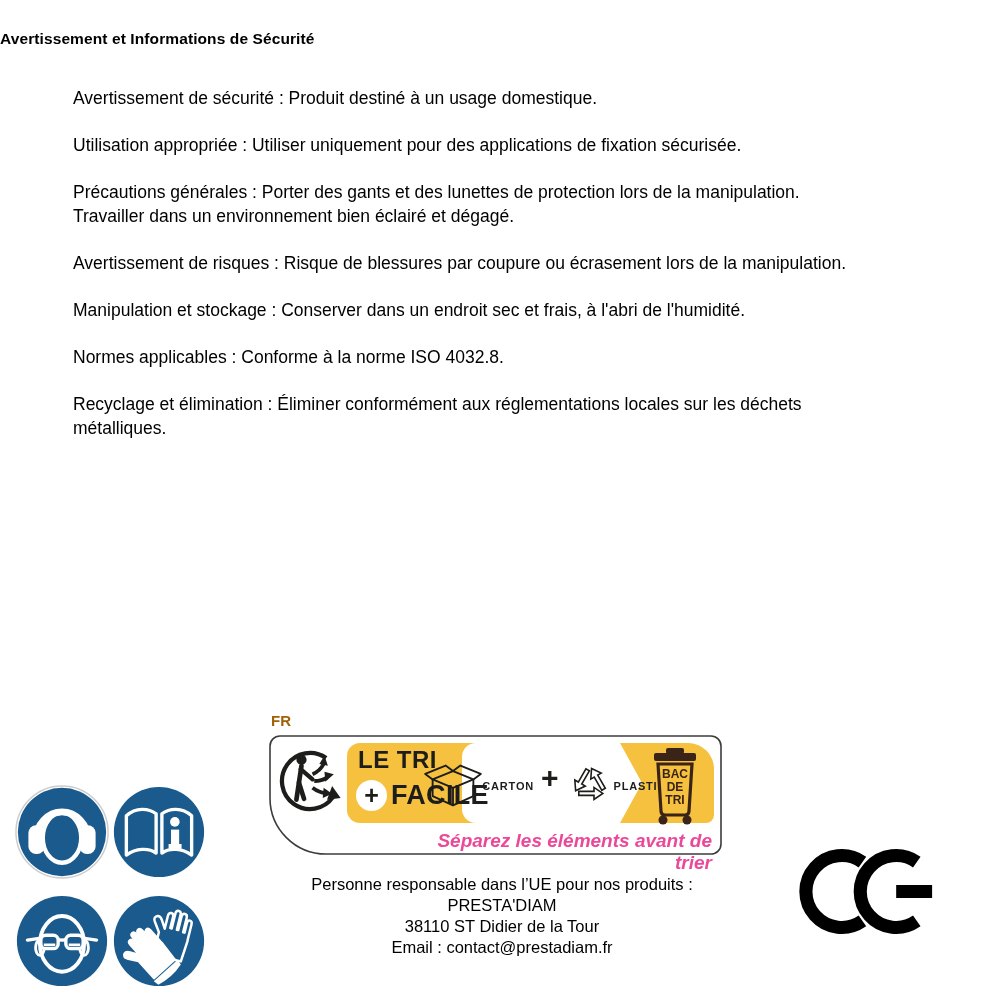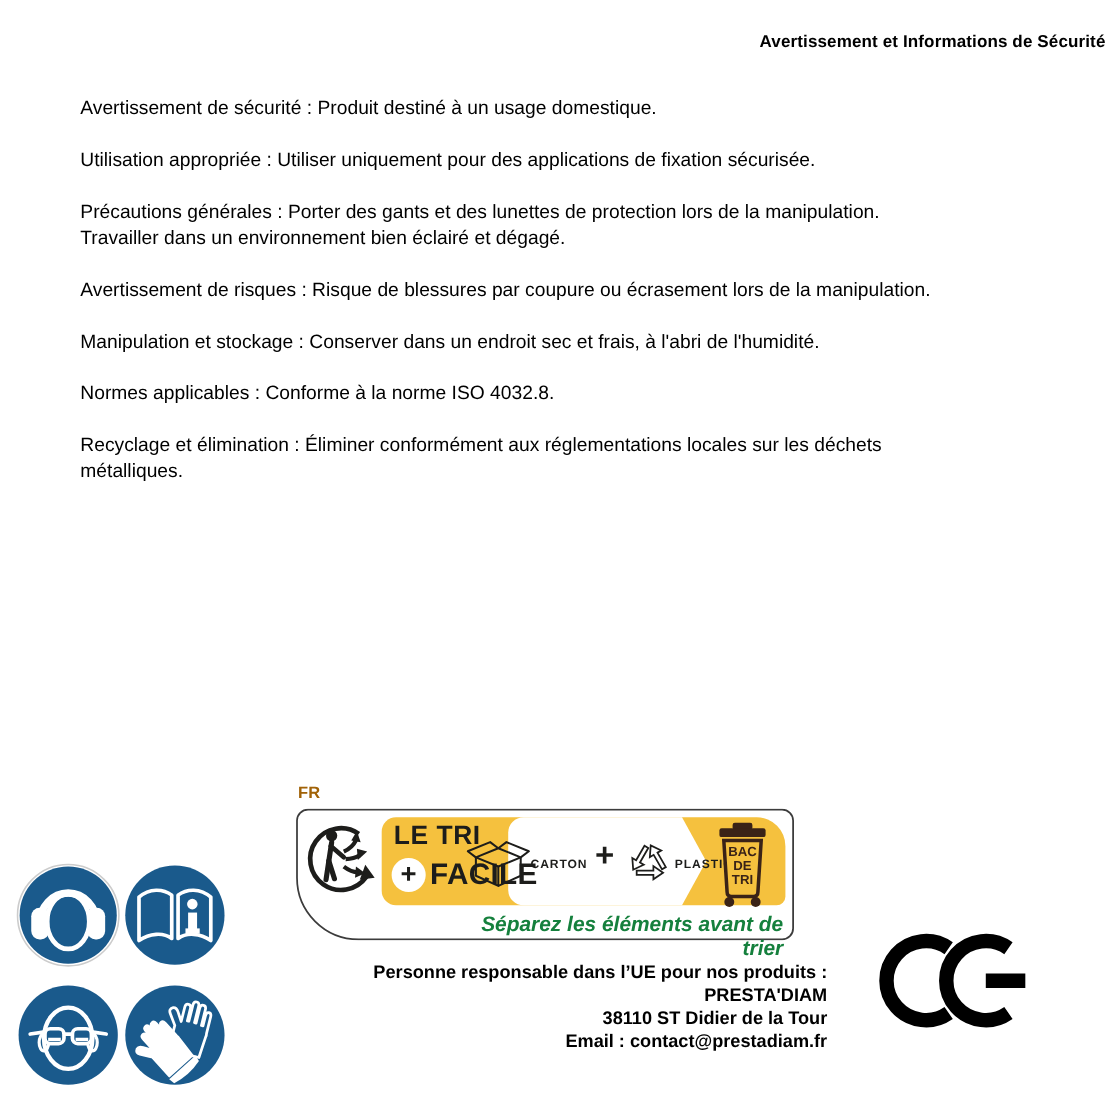--- a/index.html
+++ b/index.html
@@ -1,21 +1,21 @@
 <!DOCTYPE html>
 <html><head>
 <meta charset="utf-8">
 <style>
   html,body{margin:0;padding:0;background:#fff;}
   .page{
     position:relative;width:1005px;height:1005px;background:#ffffff;
     font-family:"Liberation Sans",sans-serif;color:#000;overflow:hidden;
   }
   .doc-title{
-    position:absolute;left:0;right:0;top:30px;text-align:right;
+    position:absolute;left:0;right:0;top:30px;text-align:left;
     font-size:15.5px;font-weight:bold;letter-spacing:.1px;
   }
   .content{position:absolute;left:73px;top:86px;width:892px;}
   .content p{
     margin:0 0 23px 0;font-size:17.5px;line-height:24px;
     white-space:pre-line;font-weight:normal;
   }
   
   .icons-grid{
     position:absolute;left:14px;top:784px;
@@ -40,26 +40,26 @@
   .materials{
     position:absolute;left:197px;top:10px;width:178px;height:80px;
     display:flex;align-items:center;justify-content:center;gap:7px;color:#1d1d1b;
   }
   .material{display:flex;flex-direction:row;align-items:center;}
   .material-label{font-size:11px;font-weight:bold;letter-spacing:.8px;margin-top:2px;}
   .plus-sep{font-size:30px;font-weight:bold;margin-top:-14px;}
   .bin{position:absolute;left:385px;top:12px;width:44px;height:78px;}
   .tagline{
     position:absolute;right:11px;top:95px;width:300px;text-align:right;
-    font-size:19px;font-weight:bold;font-style:italic;color:#15803d;
+    font-size:19px;font-weight:bold;font-style:italic;color:#ec4899;
   }
   
   .responsible{
-    position:absolute;left:252px;top:874px;width:500px;text-align:right;
-    font-size:16.5px;font-weight:bold;line-height:21px;
+    position:absolute;left:252px;top:874px;width:500px;text-align:center;
+    font-size:16.5px;font-weight:normal;line-height:21px;
   }
   .responsible div{white-space:nowrap;}
   
   .ce-mark{position:absolute;left:798px;top:843px;width:142px;height:97px;}
   .ce-mark svg{display:block;width:142px;height:97px;}
 </style>
 </head>
 <body>
 
 <div class="page">

